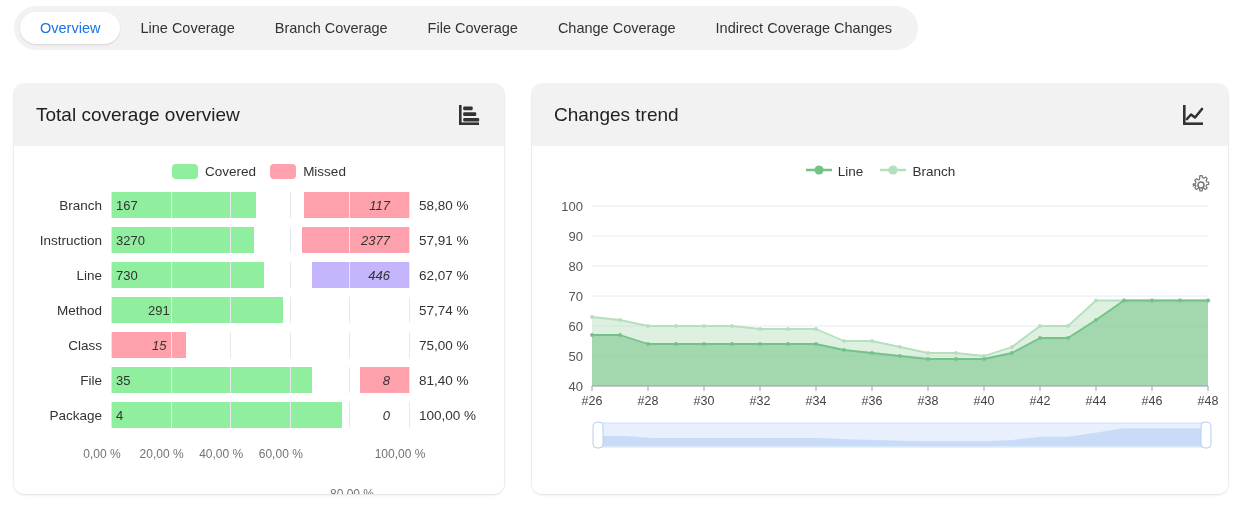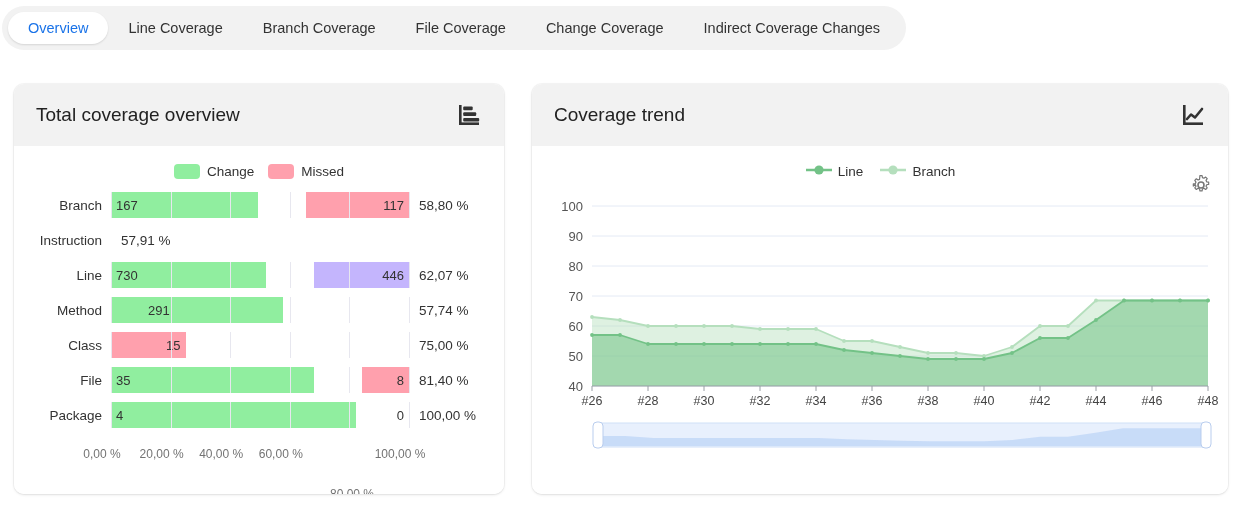--- a/index.html
+++ b/index.html
@@ -5,21 +5,21 @@
   html,body{margin:0;padding:0;}
   body{
     width:1242px;height:505px;
     background:#ffffff;
     font-family:"Liberation Sans", sans-serif;
     color:#222;
     overflow:hidden;
   }
   
   .tabbar{
-    position:absolute;left:2px;top:6px;
+    position:absolute;left:14px;top:6px;
     height:44px;
     background:#f2f2f2;
     border-radius:22px;
     display:flex;align-items:center;
     padding:0 6px;
   }
   .tab{
     height:32px;
     padding:0 20px;
     display:flex;align-items:center;justify-content:center;
@@ -76,21 +76,21 @@
     font-size:13.5px;color:#333;white-space:nowrap;
   }
   .bar-wrap{
     width:298px;height:26px;display:flex;position:relative;gap:48px;
   }
   .seg{
     height:100%;display:flex;align-items:center;
     font-size:13px;color:#333;box-sizing:border-box;
   }
   .seg.cov{justify-content:flex-start;padding-left:5px;}
-  .seg.mis{justify-content:flex-end;padding-right:5px;}
+  .seg.mis{justify-content:flex-end;padding-right:19px;font-style:italic;}
   .row-pct{
     padding-left:10px;font-size:13.5px;color:#333;white-space:nowrap;
   }
   .grid-v{
     position:absolute;top:0;bottom:0;width:1px;background:#e7e7ef;
   }
   .bar-axis{
     position:absolute;left:88px;width:298px;
     display:flex;
   }
@@ -136,21 +136,21 @@
         <rect x="7.2" y="4.6" width="9.5" height="3.6" rx="1" fill="#333"></rect>
         <rect x="7.2" y="10.3" width="13" height="3.6" rx="1" fill="#333"></rect>
         <rect x="7.2" y="16" width="16" height="3.6" rx="1" fill="#333"></rect>
       </svg>
     </span>
   </div>
   <div class="card-body">
     <div class="legend">
       <div class="legend-item">
         <span class="swatch" style="background:#90EE9F"></span>
-        <span>Change</span>
+        <span>Covered</span>
       </div>
       <div class="legend-item">
         <span class="swatch" style="background:#FFA0AD"></span>
         <span>Missed</span>
       </div>
     </div>
     <div class="hbars" id="hbars">
         <div class="row">
           <div class="row-label">Branch</div>
           <div class="bar-wrap">
@@ -160,20 +160,30 @@
             <div class="grid-v" style="left: 59.6px;"></div>
             <div class="grid-v" style="left: 119.2px;"></div>
             <div class="grid-v" style="left: 178.8px;"></div>
             <div class="grid-v" style="left: 238.4px;"></div>
             <div class="grid-v" style="left: 298px;"></div>
           </div>
           <div class="row-pct">58,80 %</div>
         </div>
         <div class="row">
           <div class="row-label">Instruction</div>
+          <div class="bar-wrap">
+            <div class="seg cov" style="width: 57.91%; background: rgb(144, 238, 159);">3270</div>
+            <div class="seg mis" style="width: 42.09%; background: rgb(255, 160, 173);">2377</div>
+            <div class="grid-v" style="left: 0px;"></div>
+            <div class="grid-v" style="left: 59.6px;"></div>
+            <div class="grid-v" style="left: 119.2px;"></div>
+            <div class="grid-v" style="left: 178.8px;"></div>
+            <div class="grid-v" style="left: 238.4px;"></div>
+            <div class="grid-v" style="left: 298px;"></div>
+          </div>
           <div class="row-pct">57,91 %</div>
         </div>
         <div class="row">
           <div class="row-label">Line</div>
           <div class="bar-wrap">
             <div class="seg cov" style="width: 62.07%; background: rgb(144, 238, 159);">730</div>
             <div class="seg mis" style="width: 37.93%; background: #c4b5fd;">446</div>
             <div class="grid-v" style="left: 0px;"></div>
             <div class="grid-v" style="left: 59.6px;"></div>
             <div class="grid-v" style="left: 119.2px;"></div>
@@ -244,21 +254,21 @@
         <span style="left: 119.2px;">40,00 %</span>
         <span style="left: 178.8px;">60,00 %</span>
         <span style="left: 250px; margin-top: 40px;">80,00 %</span>
         <span style="left: 298px;">100,00 %</span>
       </div>
   </div>
 </div>
 
 <div class="card" id="card-trend">
   <div class="card-header">
-    <div class="card-title">Coverage trend</div>
+    <div class="card-title">Changes trend</div>
     <span class="hdr-icon">
       <svg width="26" height="26" viewBox="0 0 26 26">
         <rect x="3" y="3" width="2.6" height="20" fill="#333"></rect>
         <rect x="3" y="20.4" width="20" height="2.6" fill="#333"></rect>
         <polyline points="7,17 11,12.5 15,15.5 22,7" fill="none" stroke="#333" stroke-width="2.6" stroke-linejoin="round" stroke-linecap="round"></polyline>
       </svg>
     </span>
   </div>
   <div class="card-body">
     <div class="trend-legend">

